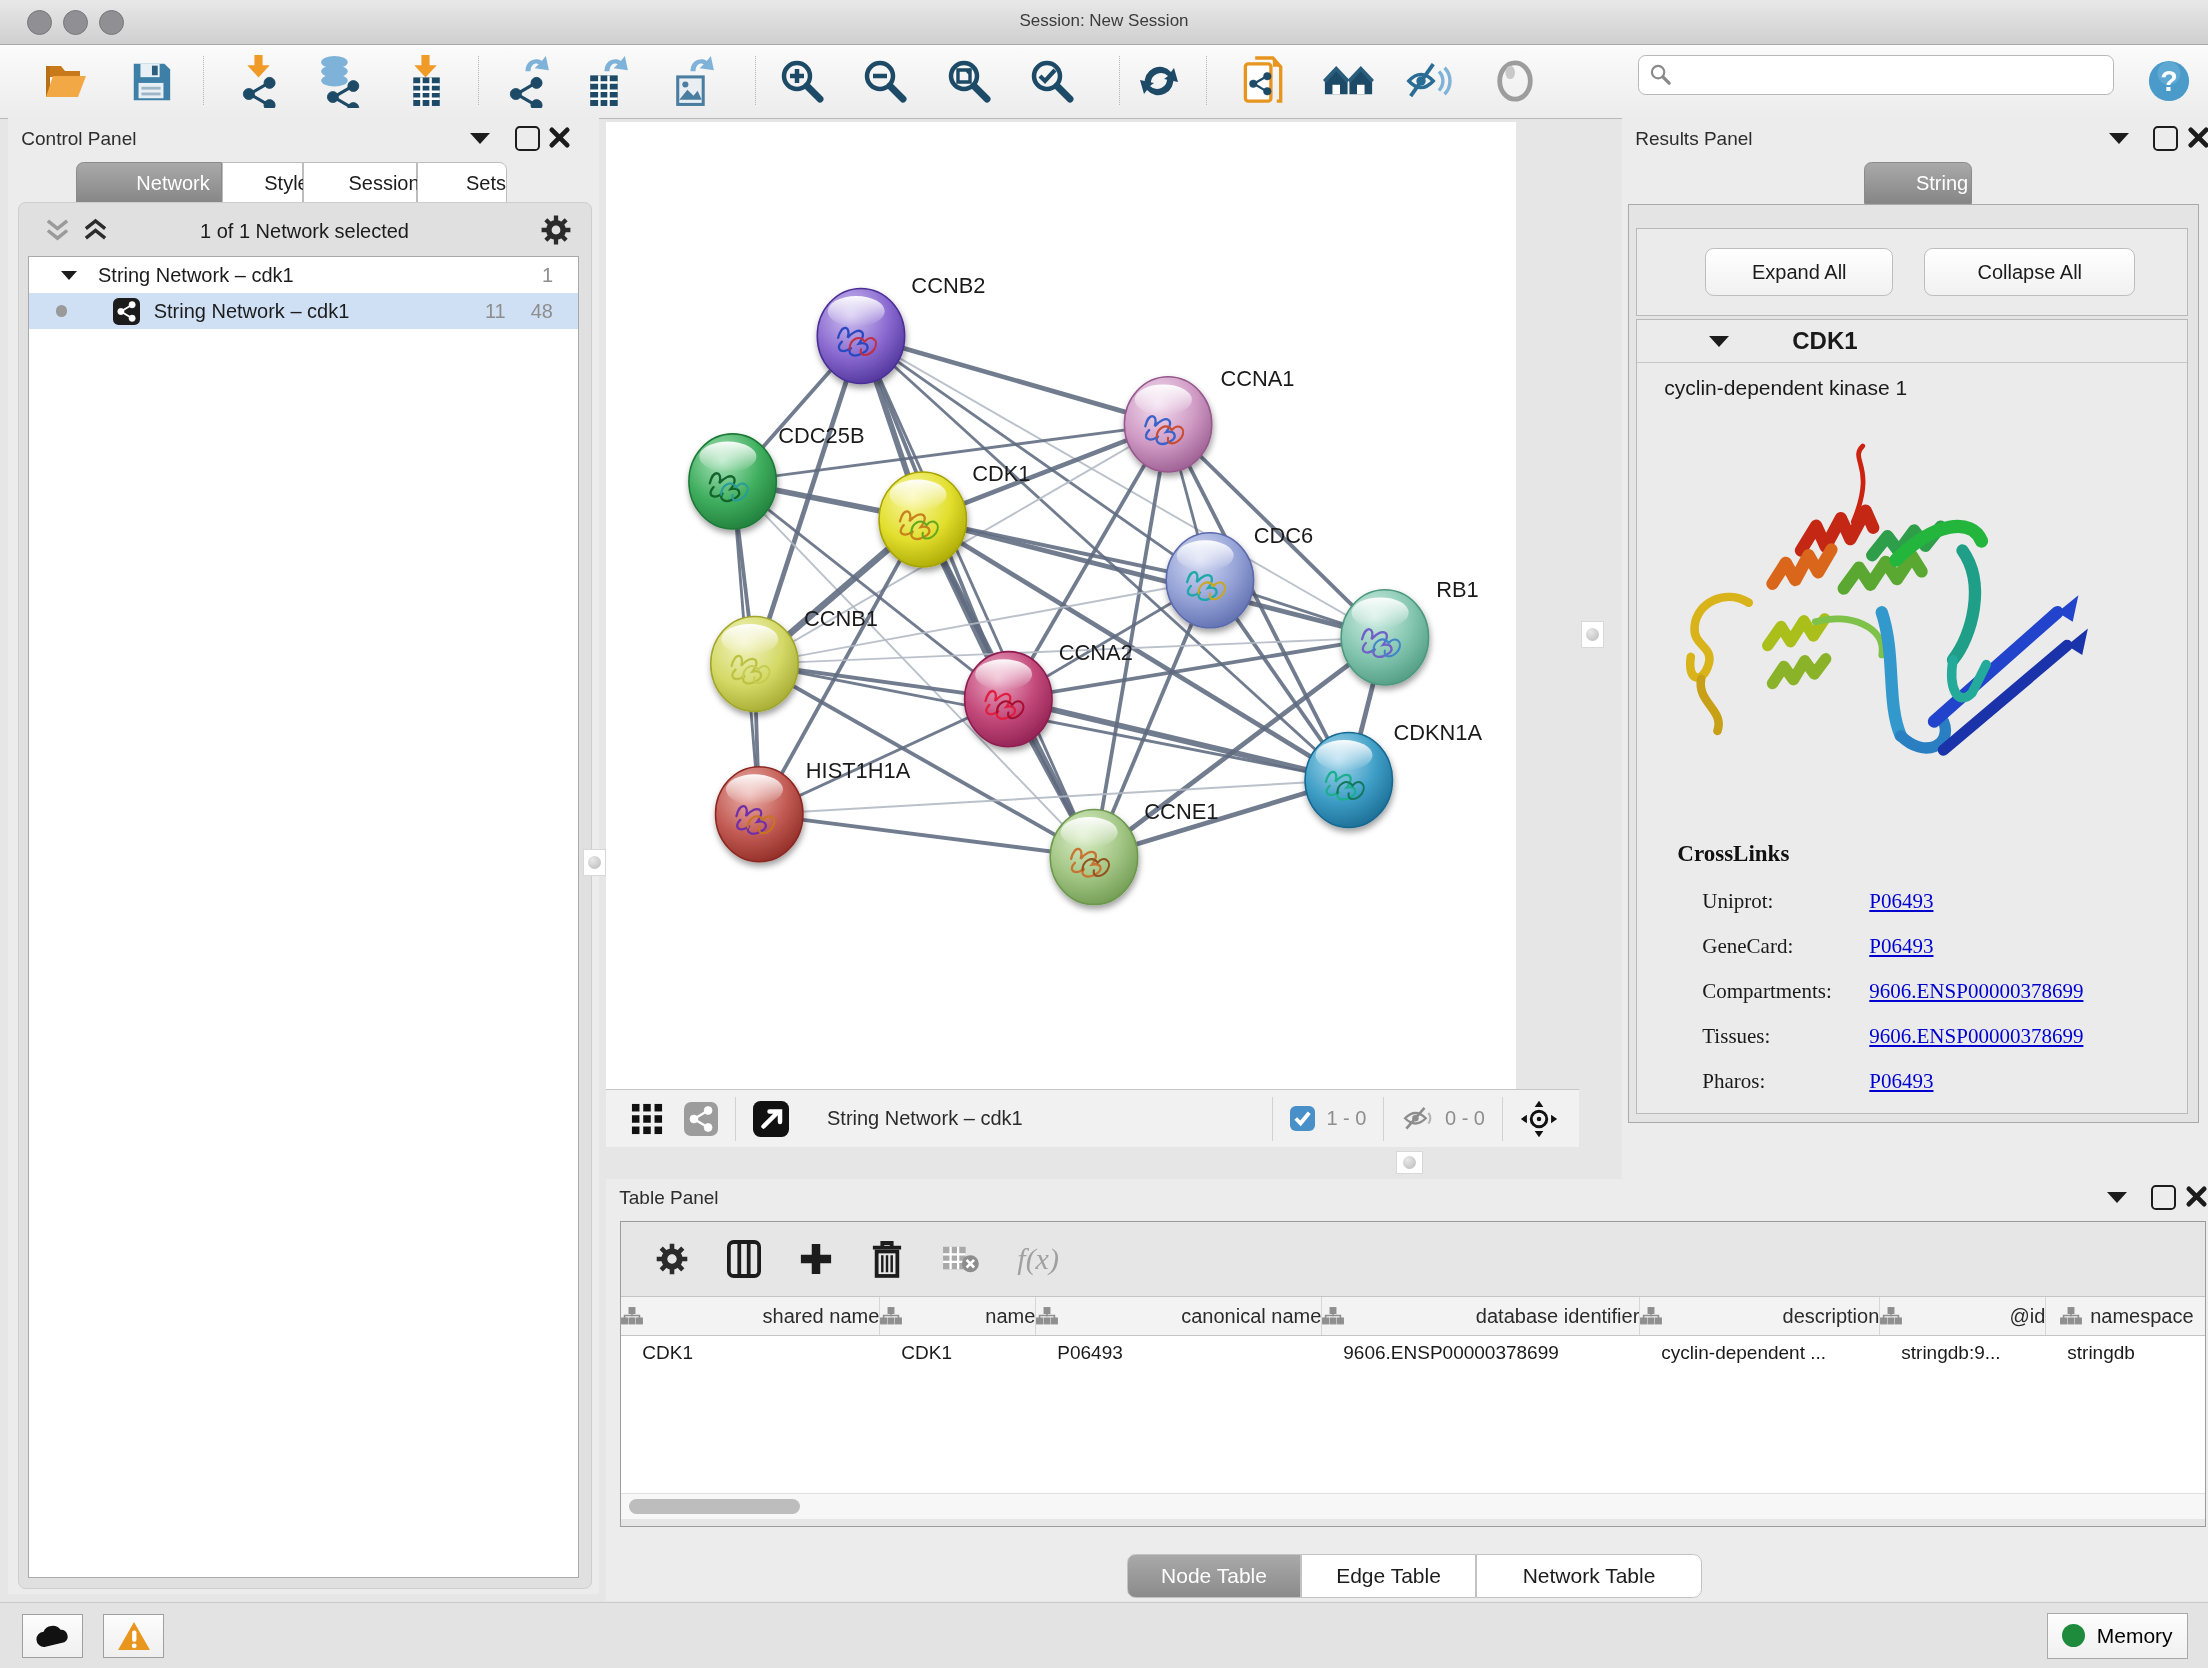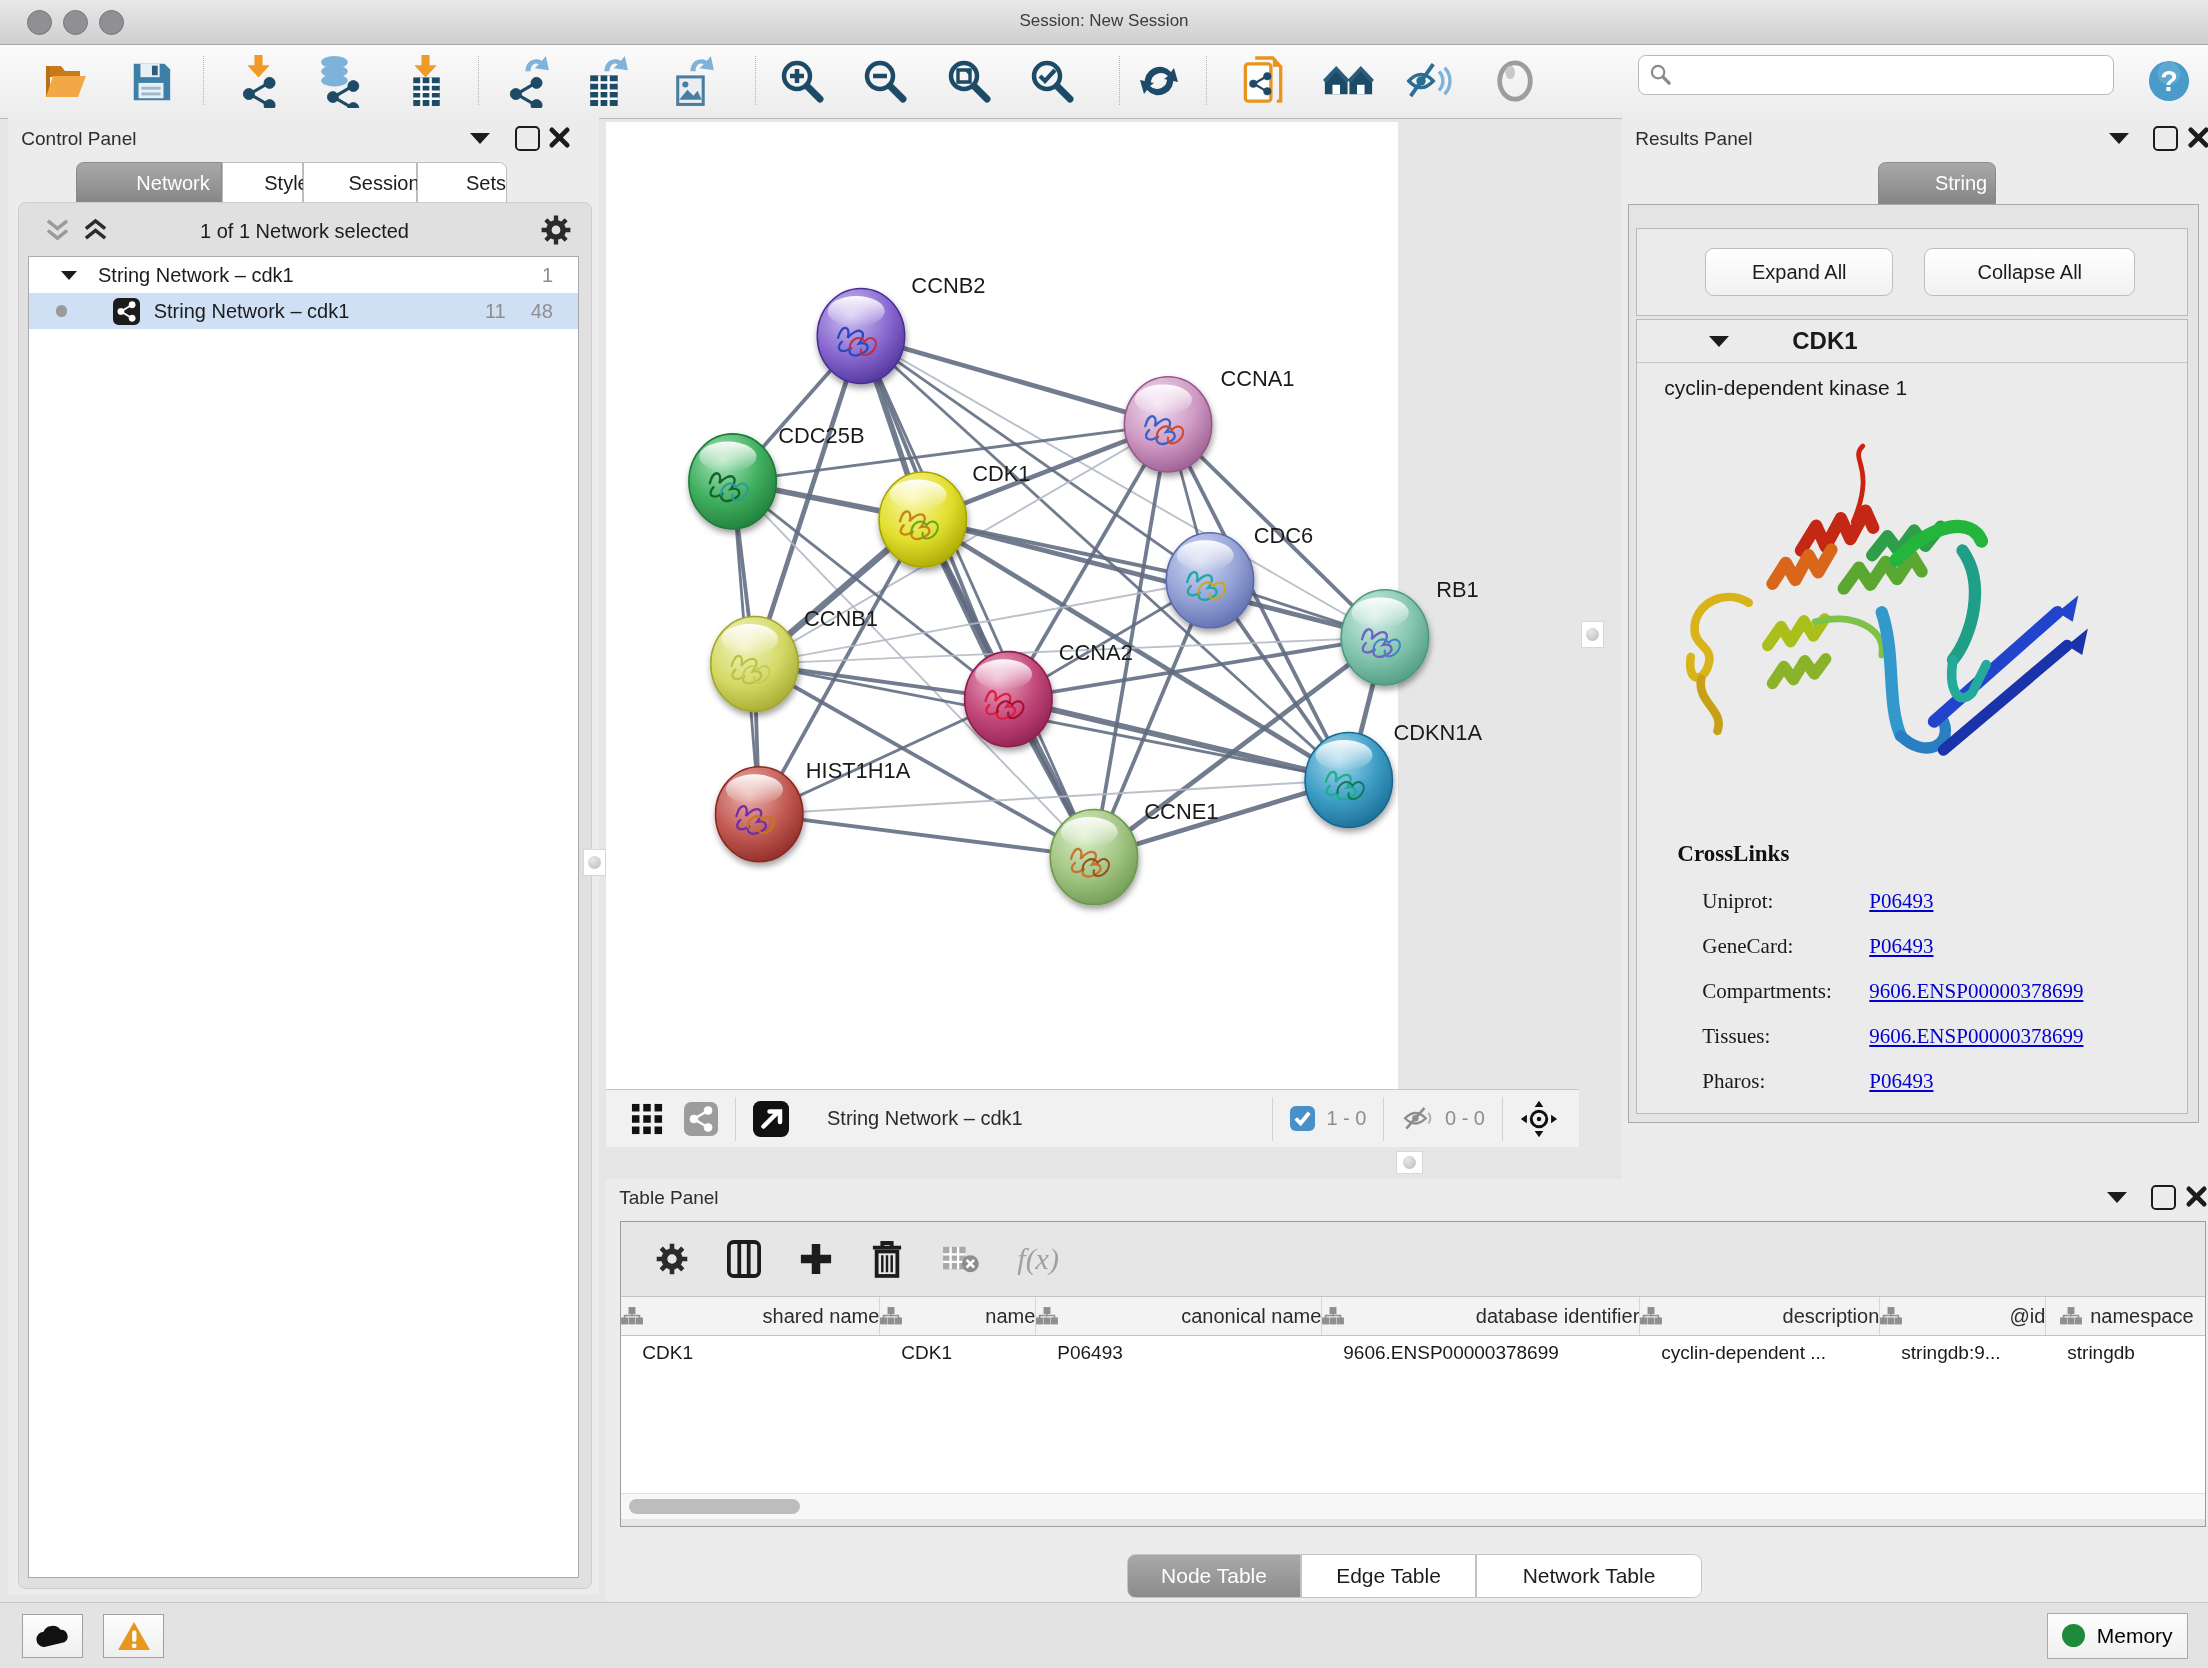--- a/index.html
+++ b/index.html
@@ -27,21 +27,21 @@
   .tab{height:42px;display:flex;align-items:center;justify-content:center;font-size:20px;
        background:#fff;border:1px solid #bdbdbd;color:#1c1c1c;box-sizing:border-box;padding-left:48px;}
   .tab.sel{background:linear-gradient(#a9a9a9,#868686);color:#fff;border-color:#8a8a8a;}
   
   #control-panel{left:8px;top:118px;width:591px;height:1476px;background:#ececec;}
   #cp-subpanel{left:9.5px;top:84px;width:572px;height:1385px;background:#e0e0e0;border-radius:7.6px;border:1px solid #cdcdcd;}
   #cp-tree{left:9.5px;top:53px;width:551px;height:1322px;background:#fff;border:1.9px solid #a9a9a9;box-sizing:border-box;}
   .tree-row{height:36px;display:flex;align-items:center;font-size:20px;color:#1c1c1c;}
   .cnt{color:#8e8e8e;font-size:20px;}
   
-  #net-canvas{left:606px;top:122px;width:792px;height:967px;background:#fff;}
+  #net-canvas{left:606px;top:122px;width:910px;height:967px;background:#fff;}
   #net-bottombar{left:606px;top:1089px;width:973px;height:57px;background:#f1f1f1;
      border-top:1px solid #c6c6c6;display:flex;align-items:center;}
   .nbdiv{width:0;height:44px;border-left:1px solid #d2d2d2;margin:0 17px;}
   
   #results-panel{left:1622px;top:118px;width:587px;height:1061px;background:#ececec;}
   #rp-outer{left:5.7px;top:86px;width:571px;height:919px;background:#e4e4e4;border:1.9px solid #a9a9a9;box-sizing:border-box;}
   .rp-box{left:7.6px;width:552px;background:#ebebeb;border:1.9px solid #b9b9b9;box-sizing:border-box;}
   .btn{background:linear-gradient(#ffffff,#f1f1f1);border:1.9px solid #bdbdbd;border-radius:8.6px;
        font-size:20px;color:#1c1c1c;display:flex;align-items:center;justify-content:center;}
   .serif{font-family:"Liberation Serif",serif;}
@@ -613,21 +613,21 @@
   </div>
 </div>
 
 <div id="results-panel" class="ab">
   <span class="panel-title ab" style="left:13.3px;top:9.5px">Results Panel</span>
   <div class="tri-down ab" style="left:487px;top:15px"></div>
   <div class="float-box ab" style="left:531px;top:7.6px"></div>
   <svg class="ab" style="left:565px;top:7.6px" width="23" height="23" viewBox="0 0 24 24">
     <path d="M4 4 20 20 M20 4 4 20" stroke="#1c1c1c" stroke-width="5" stroke-linecap="round"></path>
   </svg>
-  <div class="tab sel ab" style="left:256px;top:44px;width:118px;border-radius:7.6px 7.6px 0 0">
+  <div class="tab sel ab" style="left:242px;top:44px;width:108px;border-radius:7.6px 7.6px 0 0">
     <span>String</span>
   </div>
 
   <div id="rp-outer" class="ab">
     <div class="rp-box ab" style="top:23px;height:88px">
       <div class="btn ab" style="left:68px;top:19px;width:186px;height:46px">
         <span>Expand All</span>
       </div>
       <div class="btn ab" style="left:287px;top:19px;width:209px;height:46px">
         <span>Collapse All</span>

